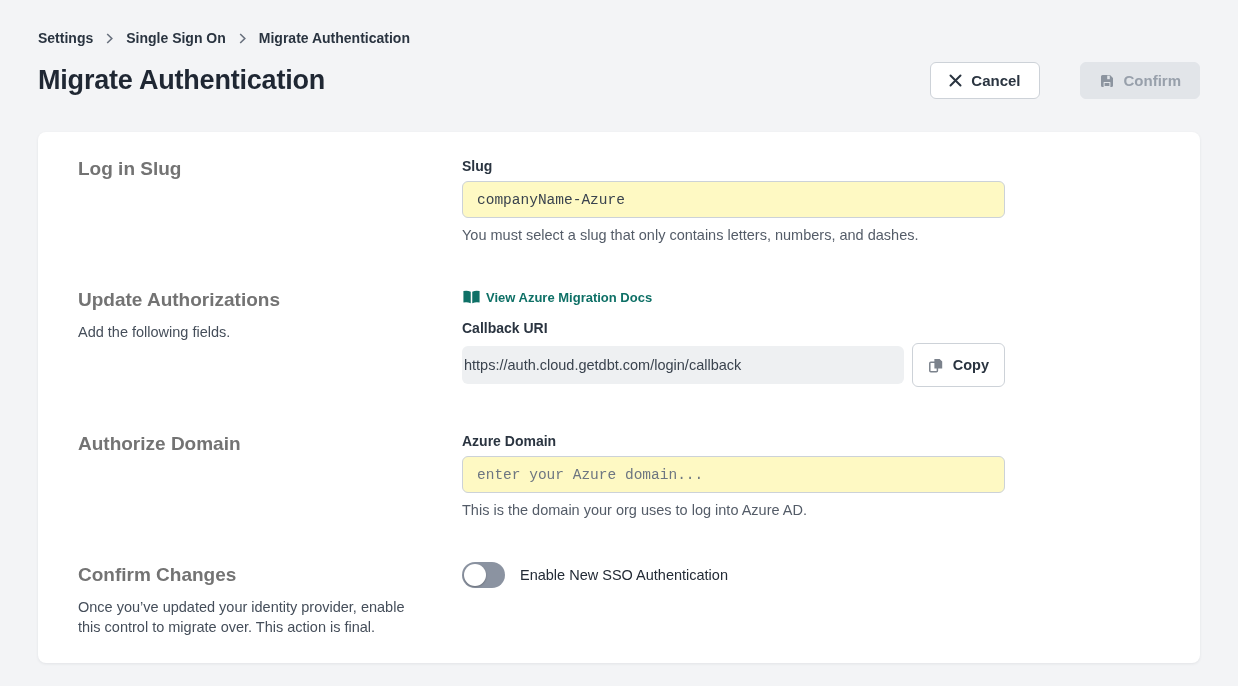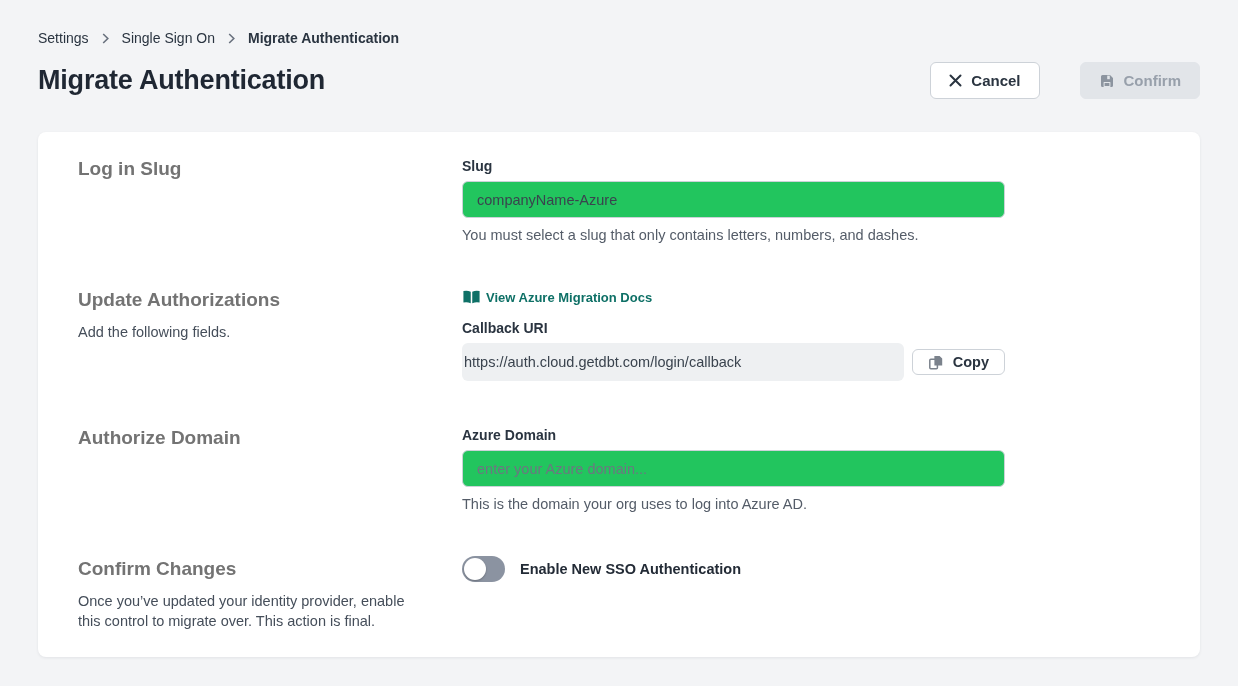--- a/index.html
+++ b/index.html
@@ -5,21 +5,21 @@
   * { box-sizing: border-box; margin: 0; padding: 0; }
   html, body { width: 1238px; height: 686px; }
   body {
     background: #f3f4f6;
     font-family: "Liberation Sans", sans-serif;
     color: #232b36;
     overflow: hidden;
   }
   .header { padding: 30px 38px 0 38px; }
   .breadcrumb { display: flex; align-items: center; gap: 13px; font-size: 14px; }
-  .crumb { font-weight: 400; color: #2a3440; text-decoration: none; cursor: pointer; }
+  .crumb { font-weight: 700; color: #2a3440; text-decoration: none; cursor: pointer; }
   .crumb.current { font-weight: 700; cursor: default; }
   .crumb-sep { display: flex; align-items: center; color: #69717e; }
   .title-row { display: flex; align-items: center; justify-content: space-between; margin-top: 16px; }
   .page-title { font-size: 27px; font-weight: 700; letter-spacing: -0.2px; color: #1f2733; }
   .header-actions { display: flex; align-items: center; gap: 40px; }
   .btn {
     display: inline-flex; align-items: center; gap: 9px;
     height: 37px; padding: 0 18px; border-radius: 6px;
     font-family: "Liberation Sans", sans-serif;
     font-size: 15px; font-weight: 600; cursor: pointer;
@@ -35,55 +35,55 @@
   }
   .section { display: grid; grid-template-columns: 384px 1fr; }
   .section + .section { margin-top: 46px; }
   .section-heading { font-size: 19px; font-weight: 700; color: #737373; }
   .section-desc { font-size: 14.5px; color: #454e5a; margin-top: 11px; max-width: 340px; line-height: 1.38; }
   .field-col { width: 543px; }
   .field-label { font-size: 14px; font-weight: 700; color: #2a3440; margin-bottom: 7px; }
   .text-input {
     width: 100%; height: 37px; padding: 0 14px;
     border: 1px solid #ccd2d8; border-radius: 6px;
-    font-family: Liberation Sans, sans-serif;
-    font-size: 14.5px; color: #3a434e; background: #22c55e; outline: none;
+    font-family: Liberation Mono, monospace;
+    font-size: 14.5px; color: #3a434e; background: #fef9c3; outline: none;
   }
   .text-input::placeholder { color: #6d7681; opacity: 1; }
   .helper-text { font-size: 14.5px; color: #545c68; margin-top: 9px; }
   .docs-link {
     display: inline-flex; align-items: center; gap: 5px;
     color: #0e7066; font-size: 13px; font-weight: 700;
     text-decoration: none; cursor: pointer; margin-bottom: 15px;
   }
   .copy-row { display: flex; align-items: center; gap: 8px; }
   .readonly-input {
     flex: 1; height: 38px; padding: 0 2px;
     border: none; border-radius: 6px; background: #eef0f2;
     font-family: "Liberation Sans", sans-serif;
     font-size: 14.5px; color: #3a434e; outline: none;
   }
   .btn-copy {
     display: inline-flex; align-items: center; gap: 9px;
-    height: 26px; padding: 0 15px;
+    height: 44px; padding: 0 15px;
     background: #ffffff; border: 1px solid #cdd2d8; border-radius: 6px;
     font-family: "Liberation Sans", sans-serif;
     font-size: 14.5px; font-weight: 600; color: #2a3440; cursor: pointer;
   }
   .toggle-row { display: flex; align-items: center; gap: 15px; margin-top: -2px; }
   .toggle {
     width: 43px; height: 26px; border-radius: 13px;
     background: #8b93a1; position: relative; cursor: pointer; flex: 0 0 auto;
   }
   .toggle-knob {
     position: absolute; left: 2px; top: 2px;
     width: 22px; height: 22px; border-radius: 50%;
     background: #ffffff; box-shadow: 0 1px 2px rgba(0,0,0,0.25);
   }
-  .toggle-label { font-size: 14.5px; font-weight: 700; color: #232b36; }
+  .toggle-label { font-size: 14.5px; font-weight: 400; color: #232b36; }
   .icon { display: inline-flex; align-items: center; }
 </style>
 </head>
 <body>
 
 <div class="header">
   <div class="breadcrumb">
     <span class="crumb">Settings</span>
     <span class="crumb-sep icon">
       <svg width="7" height="11" viewBox="0 0 7 11">

